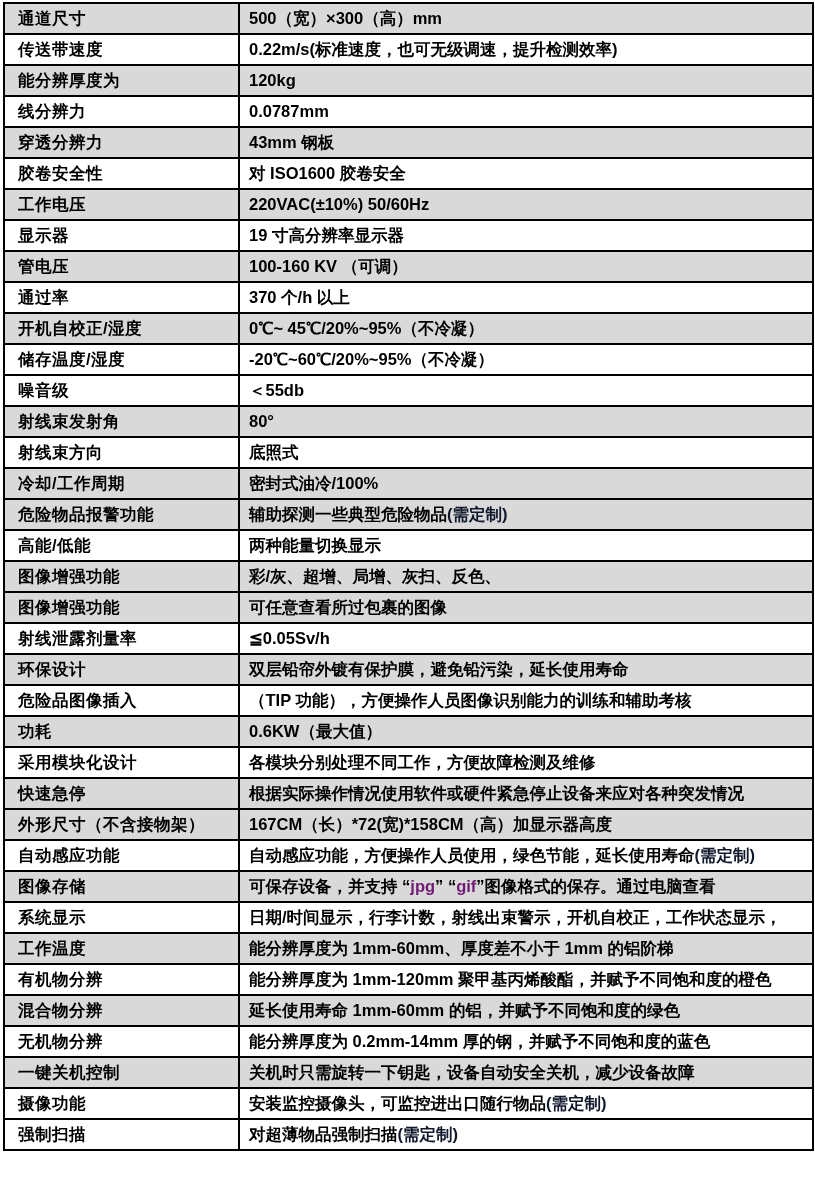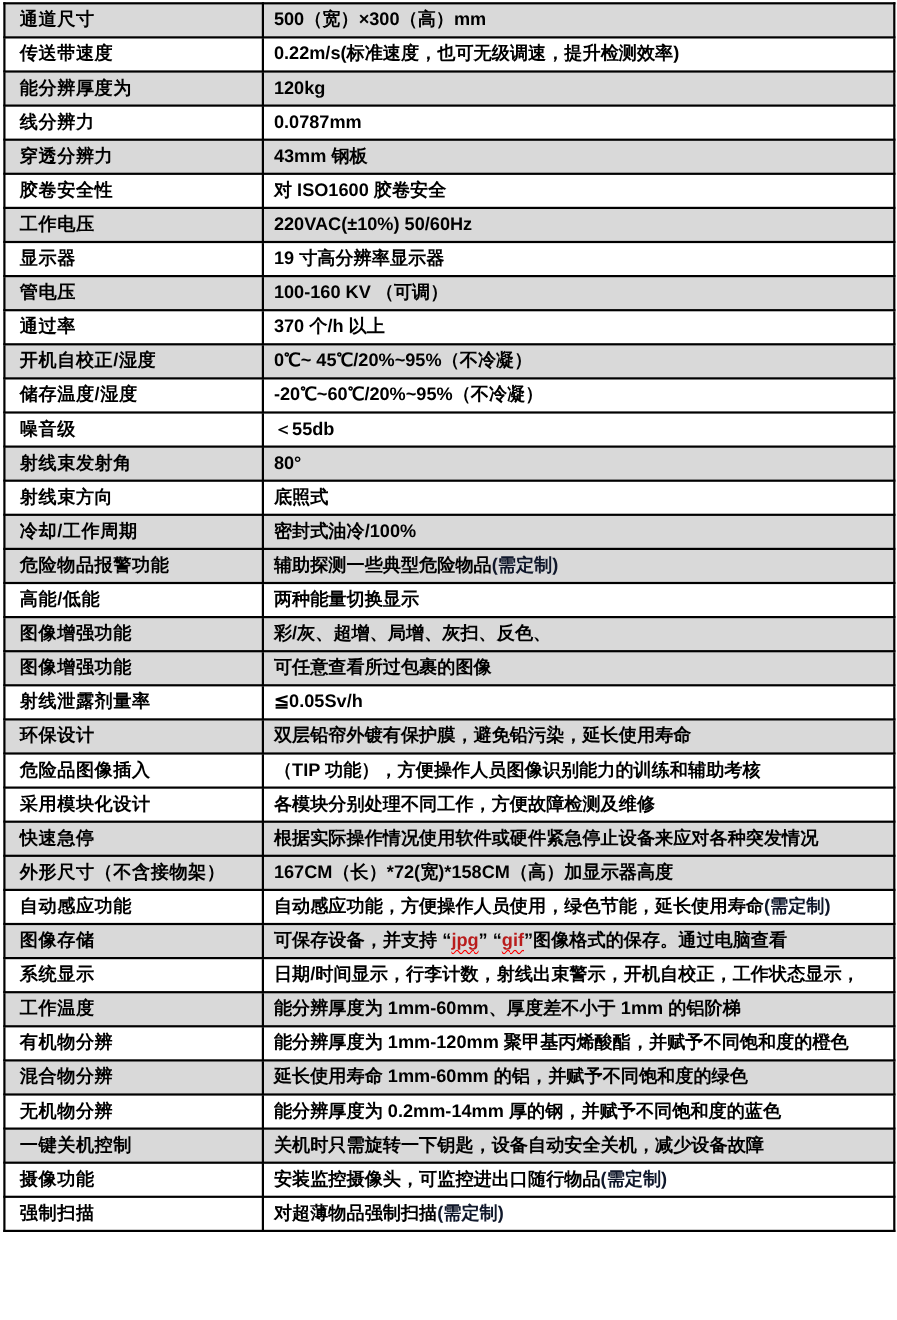--- a/index.html
+++ b/index.html
@@ -38,22 +38,21 @@
     letter-spacing: 0.5px;
   }
   td.value-cell {
     padding: 4px 0 5px 9px;
   }
   tr.shaded td { background: #d9d9d9; }
   tr.plain td { background: #ffffff; }
   .seg-normal { color: #000000; }
   .seg-red { color: #0f172a; }
   .seg-wavy {
-    color: #b91c1c;
-    text-decoration: underline;
+    color: #701a75;
     text-decoration-style: wavy;
     text-decoration-color: #ff0000;
     text-decoration-thickness: 1px;
     text-underline-offset: 3px;
   }
 </style>
 </head>
 <body>
 
 <div class="page">
@@ -172,20 +171,24 @@
   <tr class="shaded">
     <td class="label-cell">环保设计</td>
     <td class="value-cell"><span class="seg-normal">双层铅帘外镀有保护膜，避免铅污染，延长使用寿命</span></td>
   </tr>
 
   <tr class="plain">
     <td class="label-cell">危险品图像插入</td>
     <td class="value-cell"><span class="seg-normal">（TIP 功能），方便操作人员图像识别能力的训练和辅助考核</span></td>
   </tr>
 
+  <tr class="shaded">
+    <td class="label-cell">功耗</td>
+    <td class="value-cell"><span class="seg-normal">0.6KW（最大值）</span></td>
+  </tr>
 
   <tr class="plain">
     <td class="label-cell">采用模块化设计</td>
     <td class="value-cell"><span class="seg-normal">各模块分别处理不同工作，方便故障检测及维修</span></td>
   </tr>
 
   <tr class="shaded">
     <td class="label-cell">快速急停</td>
     <td class="value-cell"><span class="seg-normal">根据实际操作情况使用软件或硬件紧急停止设备来应对各种突发情况</span></td>
   </tr>

